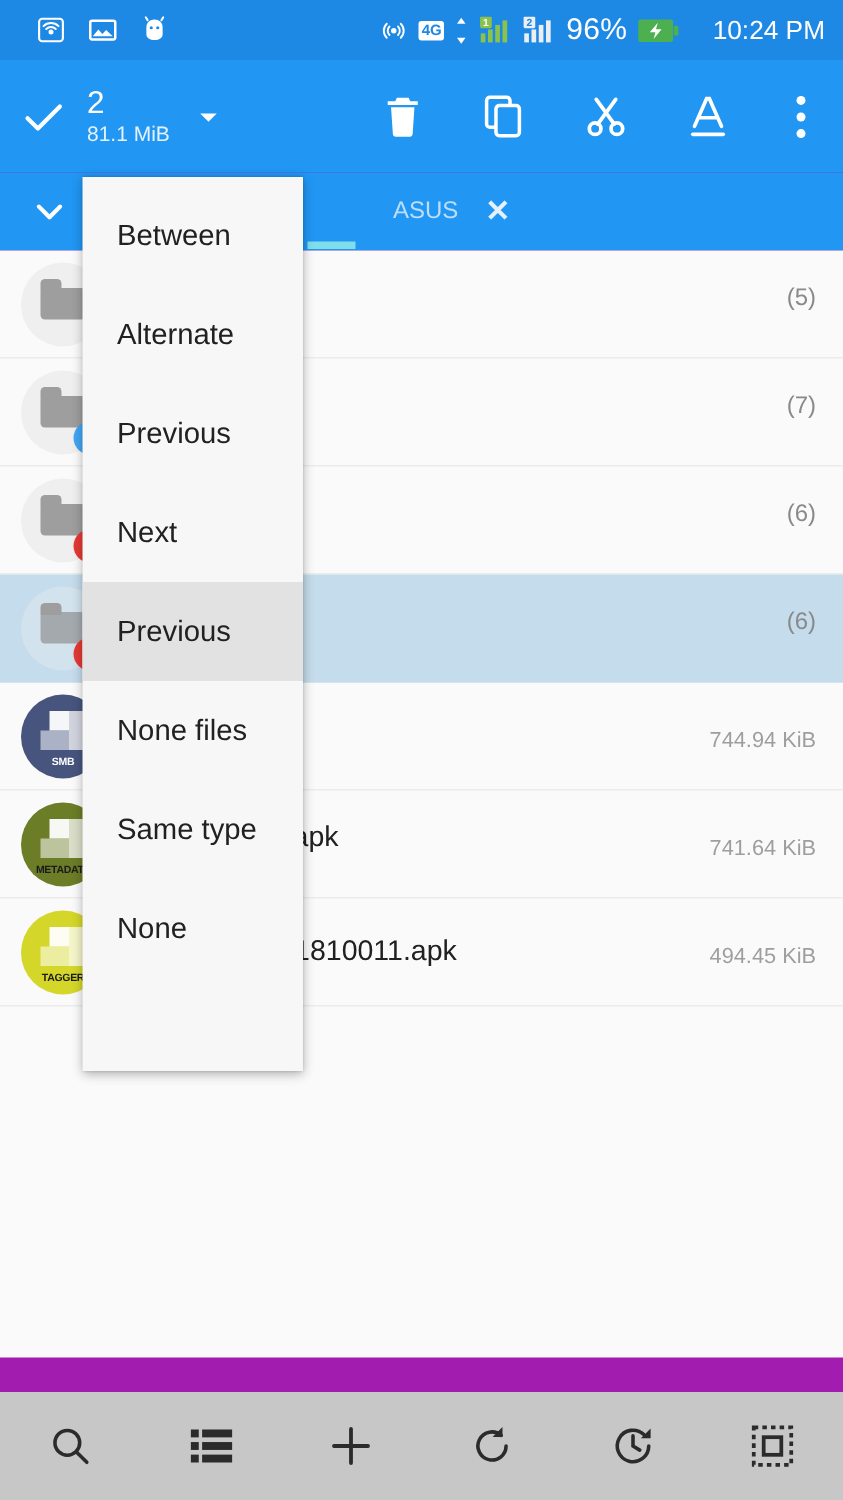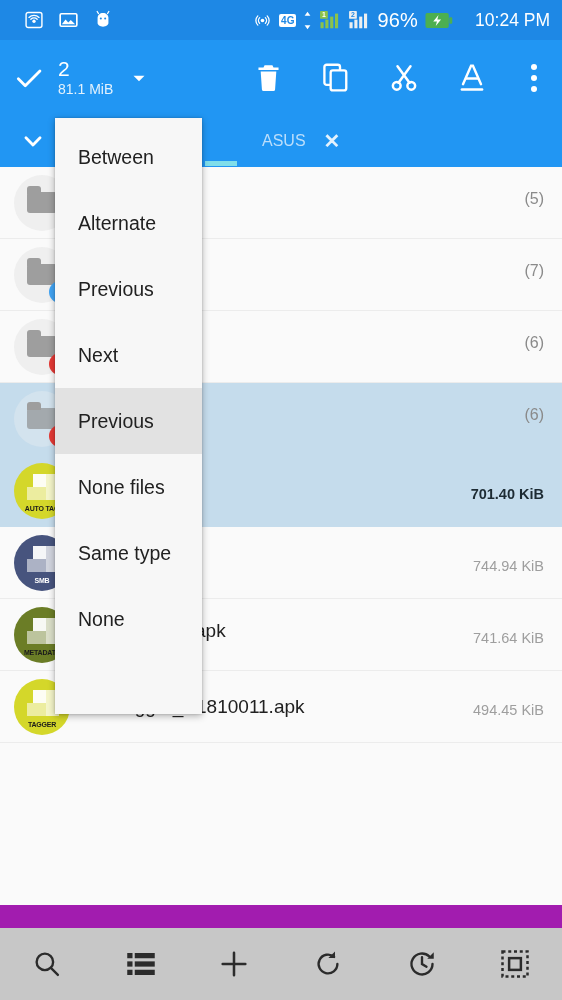--- a/index.html
+++ b/index.html
@@ -335,38 +335,20 @@
       <div class="body">
         <span class="name"></span>
         <span class="meta"></span>
       </div>
       <div class="right">
         <span class="count">(6)</span>
         <span class="size"></span>
       </div>
     </div>
 
-    <div class="row selected">
-      <div class="ic">
-        <div class="apk-ic" style="background:#d4d72a">
-          <div class="blk b1"></div>
-            <div class="blk b2"></div>
-            <div class="blk b3"></div>
-          <div class="tag">AUTO TAG</div>
-        </div>
-      </div>
-      <div class="body">
-        <span class="name">g_1.0.apk</span>
-        <span class="meta"></span>
-      </div>
-      <div class="right">
-        <span class="count"></span>
-        <span class="size">701.40 KiB</span>
-      </div>
-    </div>
 
     <div class="row">
       <div class="ic">
         <div class="apk-ic" style="background:#47547e">
           <div class="blk b1"></div>
             <div class="blk b2"></div>
             <div class="blk b3"></div>
           <div class="tag" style="color:#ffffff">SMB</div>
         </div>
       </div>

